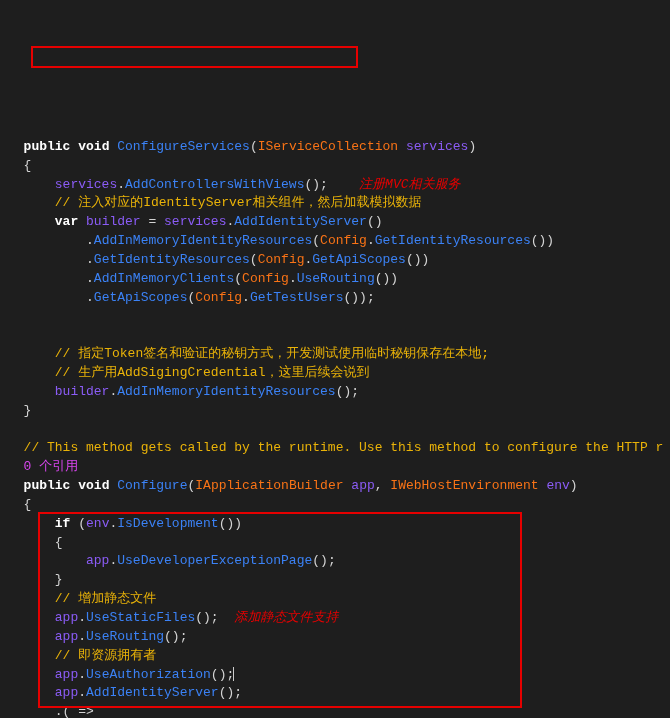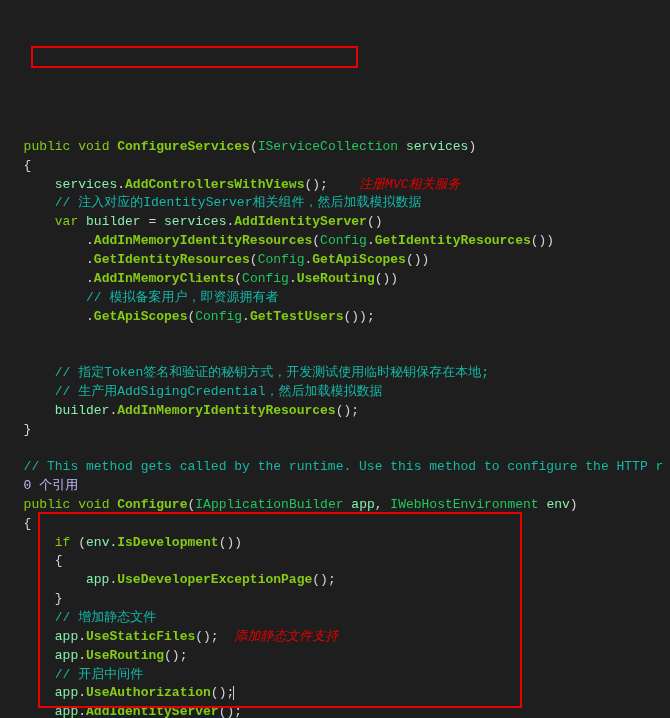--- a/index.html
+++ b/index.html
@@ -7,26 +7,26 @@
       background: #1e1e1e;
       font-family: Consolas, 'Courier New', monospace;
       font-size: 13px;
       line-height: 1.45;
       color: #d4d4d4;
       padding: 6px 0 6px 8px;
       width: 670px;
       white-space: pre;
       position: relative;
     }
-    .kw { color: #84cc16; }
-    .type { color: #22c55e; margin-top: 18px; }
-    .method { color: #84cc16; font-weight: bold; }
-    .param { color: #86efac; }
-    .comment { color: #14b8a6; }
-    .grey { color: #c4b5fd; }
+    .kw { color: #ffffff; font-weight: bold; }
+    .type { color: #f97316; margin-top: 18px; }
+    .method { color: #3b82f6; }
+    .param { color: #8b5cf6; }
+    .comment { color: #eab308; }
+    .grey { color: #d946ef; }
     .redbox1 {
       position: absolute;
       border: 2px solid #e60000;
       left: 31px; top: 46px; width: 327px; height: 22px;
       pointer-events: none;
     }
     .redbox2 {
       position: absolute;
       border: 2px solid #e60000;
       left: 38px; top: 512px; width: 484px; height: 196px;
@@ -50,41 +50,40 @@
 <div class="redbox2"></div>
 
 <div>  <span class="kw">public</span> <span class="kw">void</span> <span class="method">ConfigureServices</span>(<span class="type">IServiceCollection</span> <span class="param">services</span>)
   <span>{</span>
       <span class="param">services</span>.<span class="method">AddControllersWithViews</span>();    <span class="redlbl">注册MVC相关服务</span>
       <span class="comment">// 注入对应的IdentityServer相关组件，然后加载模拟数据</span>
       <span class="kw">var</span> <span class="param">builder</span> = <span class="param">services</span>.<span class="method">AddIdentityServer</span>()
           .<span class="method">AddInMemoryIdentityResources</span>(<span class="type">Config</span>.<span class="method">GetIdentityResources</span>())
           .<span class="method">GetIdentityResources</span>(<span class="type">Config</span>.<span class="method">GetApiScopes</span>())
           .<span class="method">AddInMemoryClients</span>(<span class="type">Config</span>.<span class="method">UseRouting</span>())
-          <span class="comment">// 模拟备案用户，即资源拥有者</span>
           .<span class="method">GetApiScopes</span>(<span class="type">Config</span>.<span class="method">GetTestUsers</span>());
 
 
       <span class="comment">// 指定Token签名和验证的秘钥方式，开发测试使用临时秘钥保存在本地;</span>
-      <span class="comment">// 生产用AddSigingCredential，然后加载模拟数据</span>
+      <span class="comment">// 生产用AddSigingCredential，这里后续会说到</span>
       <span class="param">builder</span>.<span class="method">AddInMemoryIdentityResources</span>();
   <span>}</span>
 
   <span class="comment">// This method gets called by the runtime. Use this method to configure the HTTP r</span>
   <span class="grey">0 个引用</span>
   <span class="kw">public</span> <span class="kw">void</span> <span class="method">Configure</span>(<span class="type">IApplicationBuilder</span> <span class="param">app</span>, <span class="type">IWebHostEnvironment</span> <span class="param">env</span>)
   <span>{</span>
       <span class="kw">if</span> (<span class="param">env</span>.<span class="method">IsDevelopment</span>())
       <span>{</span>
           <span class="param">app</span>.<span class="method">UseDeveloperExceptionPage</span>();
       <span>}</span>
       <span class="comment">// 增加静态文件</span>
       <span class="param">app</span>.<span class="method">UseStaticFiles</span>();  <span class="redlbl">添加静态文件支持</span>
       <span class="param">app</span>.<span class="method">UseRouting</span>();
-      <span class="comment">// 开启中间件</span>
+      <span class="comment">// 即资源拥有者</span>
       <span class="param">app</span>.<span class="method">UseAuthorization</span>();<span class="caret"></span>
       <span class="param">app</span>.<span class="method">AddIdentityServer</span>();
       .( =&gt;
                          
           .();
       
   </div>
 
 
 

